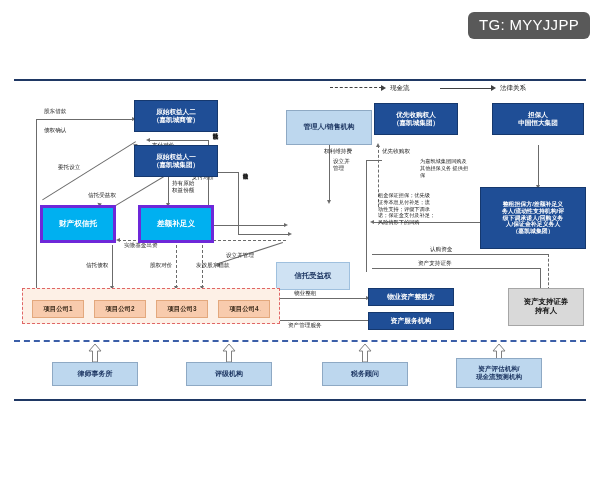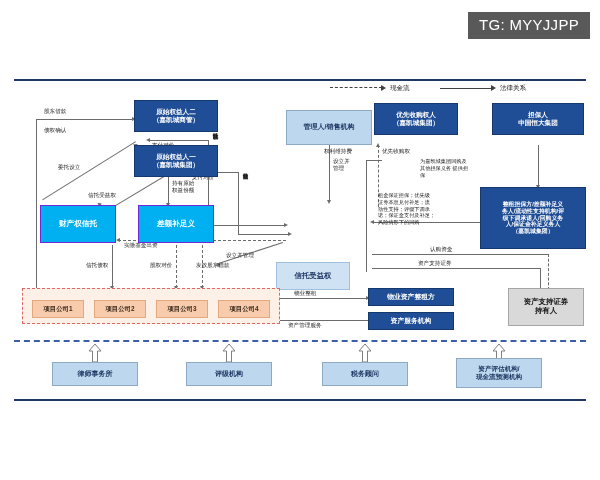--- a/index.html
+++ b/index.html
@@ -16,21 +16,21 @@
   .wm{
     position:absolute;
     background:#595959;
     color:#ffffff;
     font-size:15px;
     letter-spacing:.3px;
     padding:5px 11px 6px 11px;
     line-height:1.05;
     white-space:nowrap;
   }
-  #wm-tg{right:10px;top:12px;}
+  #wm-tg{right:10px;top:12px;border-radius:6px;}
   #wm-site{left:14px;bottom:18px;font-size:14px;}
 
   
   .rule{position:absolute;background:#1f3864;}
   #rule-top{left:14px;top:79px;width:572px;height:2px;}
   #rule-bottom{left:14px;top:399px;width:572px;height:2px;}
 
   
   #legend{position:absolute;left:330px;top:80px;width:210px;height:16px;}
   .lg-item{position:absolute;top:0;height:16px;display:flex;align-items:center;}
@@ -47,21 +47,21 @@
   .node{
     position:absolute;
     box-sizing:border-box;
     display:flex;align-items:center;justify-content:center;
     text-align:center;
     line-height:1.18;
     font-weight:bold;
     white-space:pre-line;
   }
   .n-darkblue{background:#1f4e96;color:#ffffff;border:1px solid #15386e;font-size:6.6px;}
-  .n-cyan{background:#00b0f0;color:#ffffff;border:1px solid #6d28d9;font-size:7.6px;}
+  .n-cyan{background:#00b0f0;color:#ffffff;border:3px solid #6d28d9;font-size:7.6px;}
   .n-ltblue{background:#bdd7ee;color:#1f3864;border:1px solid #8ea9c4;font-size:7px;}
   .n-ltblue2{background:#cfe2f3;color:#1f3864;border:1px solid #9fc0de;font-size:7.4px;}
   .n-orange{background:#f8cbad;color:#3a2a1a;border:1px solid #e3a87d;font-size:6.4px;}
   .n-grey{background:#d9d9d9;color:#111111;border:1px solid #a6a6a6;font-size:7.4px;}
   .n-ellipse{
     position:absolute;background:#f5b800;color:#3a2d00;
     border:1px solid #d09b00;border-radius:50%;
     display:flex;align-items:center;justify-content:center;
     text-align:center;font-weight:bold;font-size:7.6px;line-height:1.3;
     white-space:pre-line;

